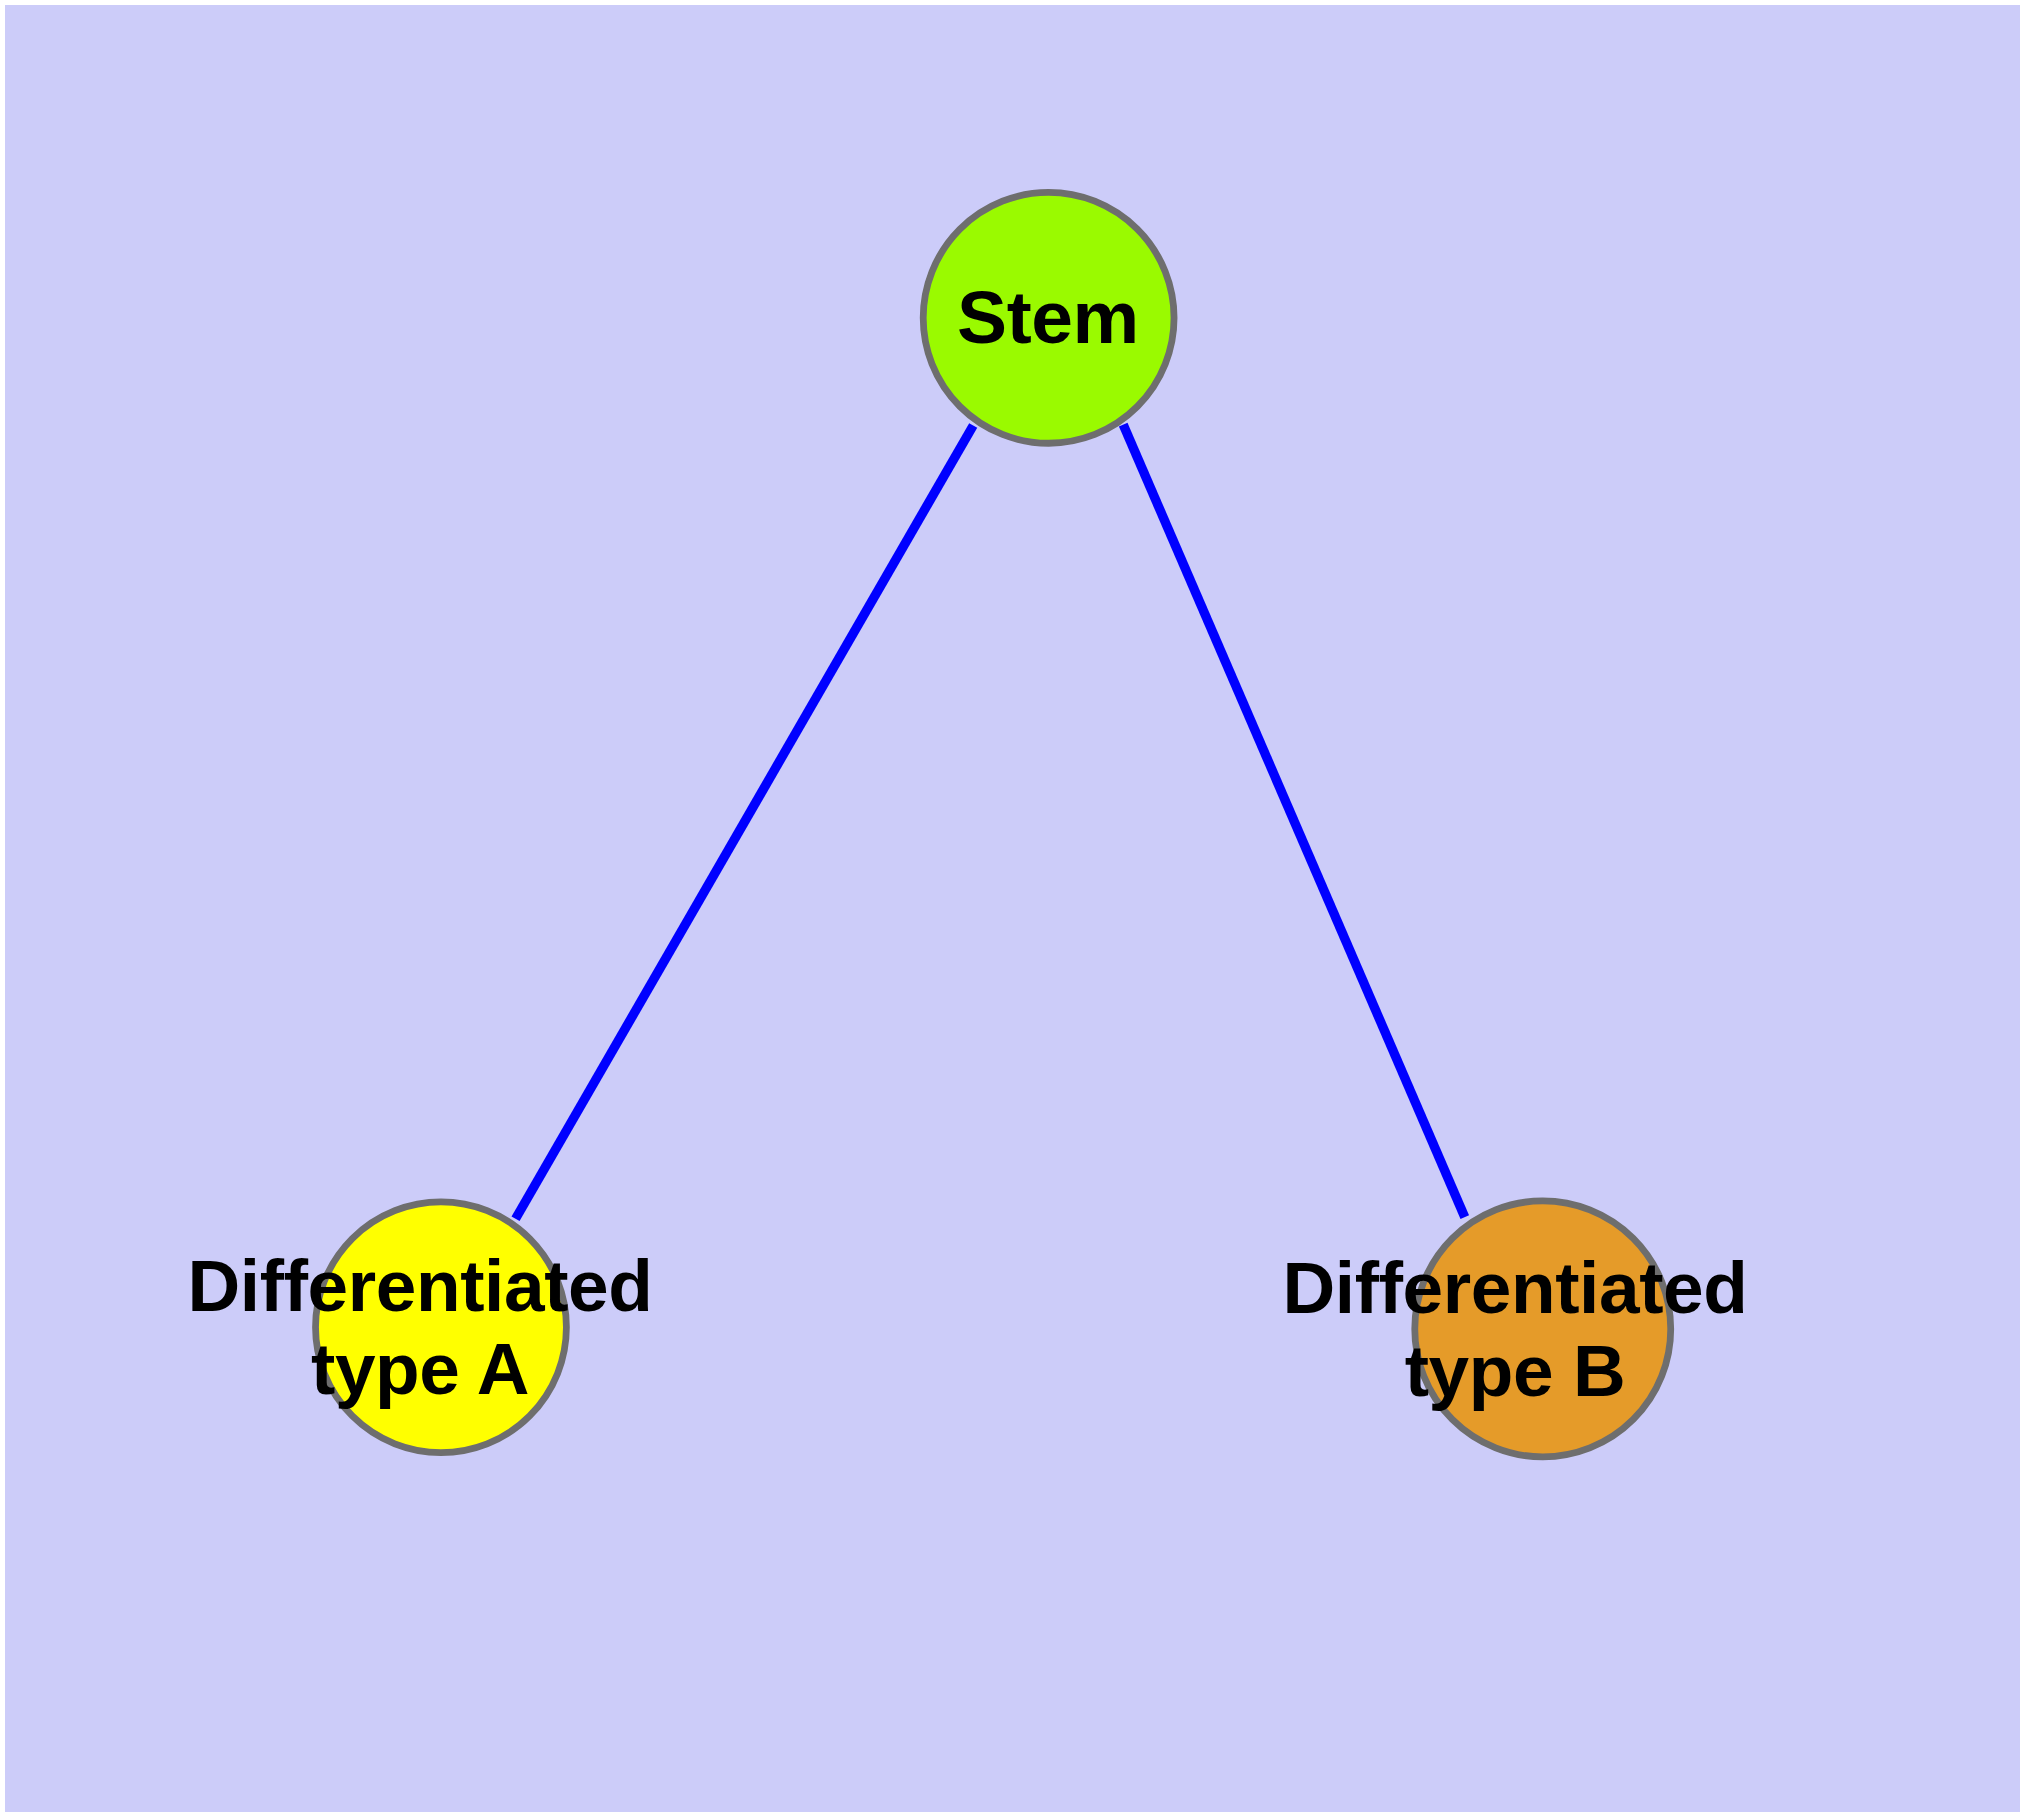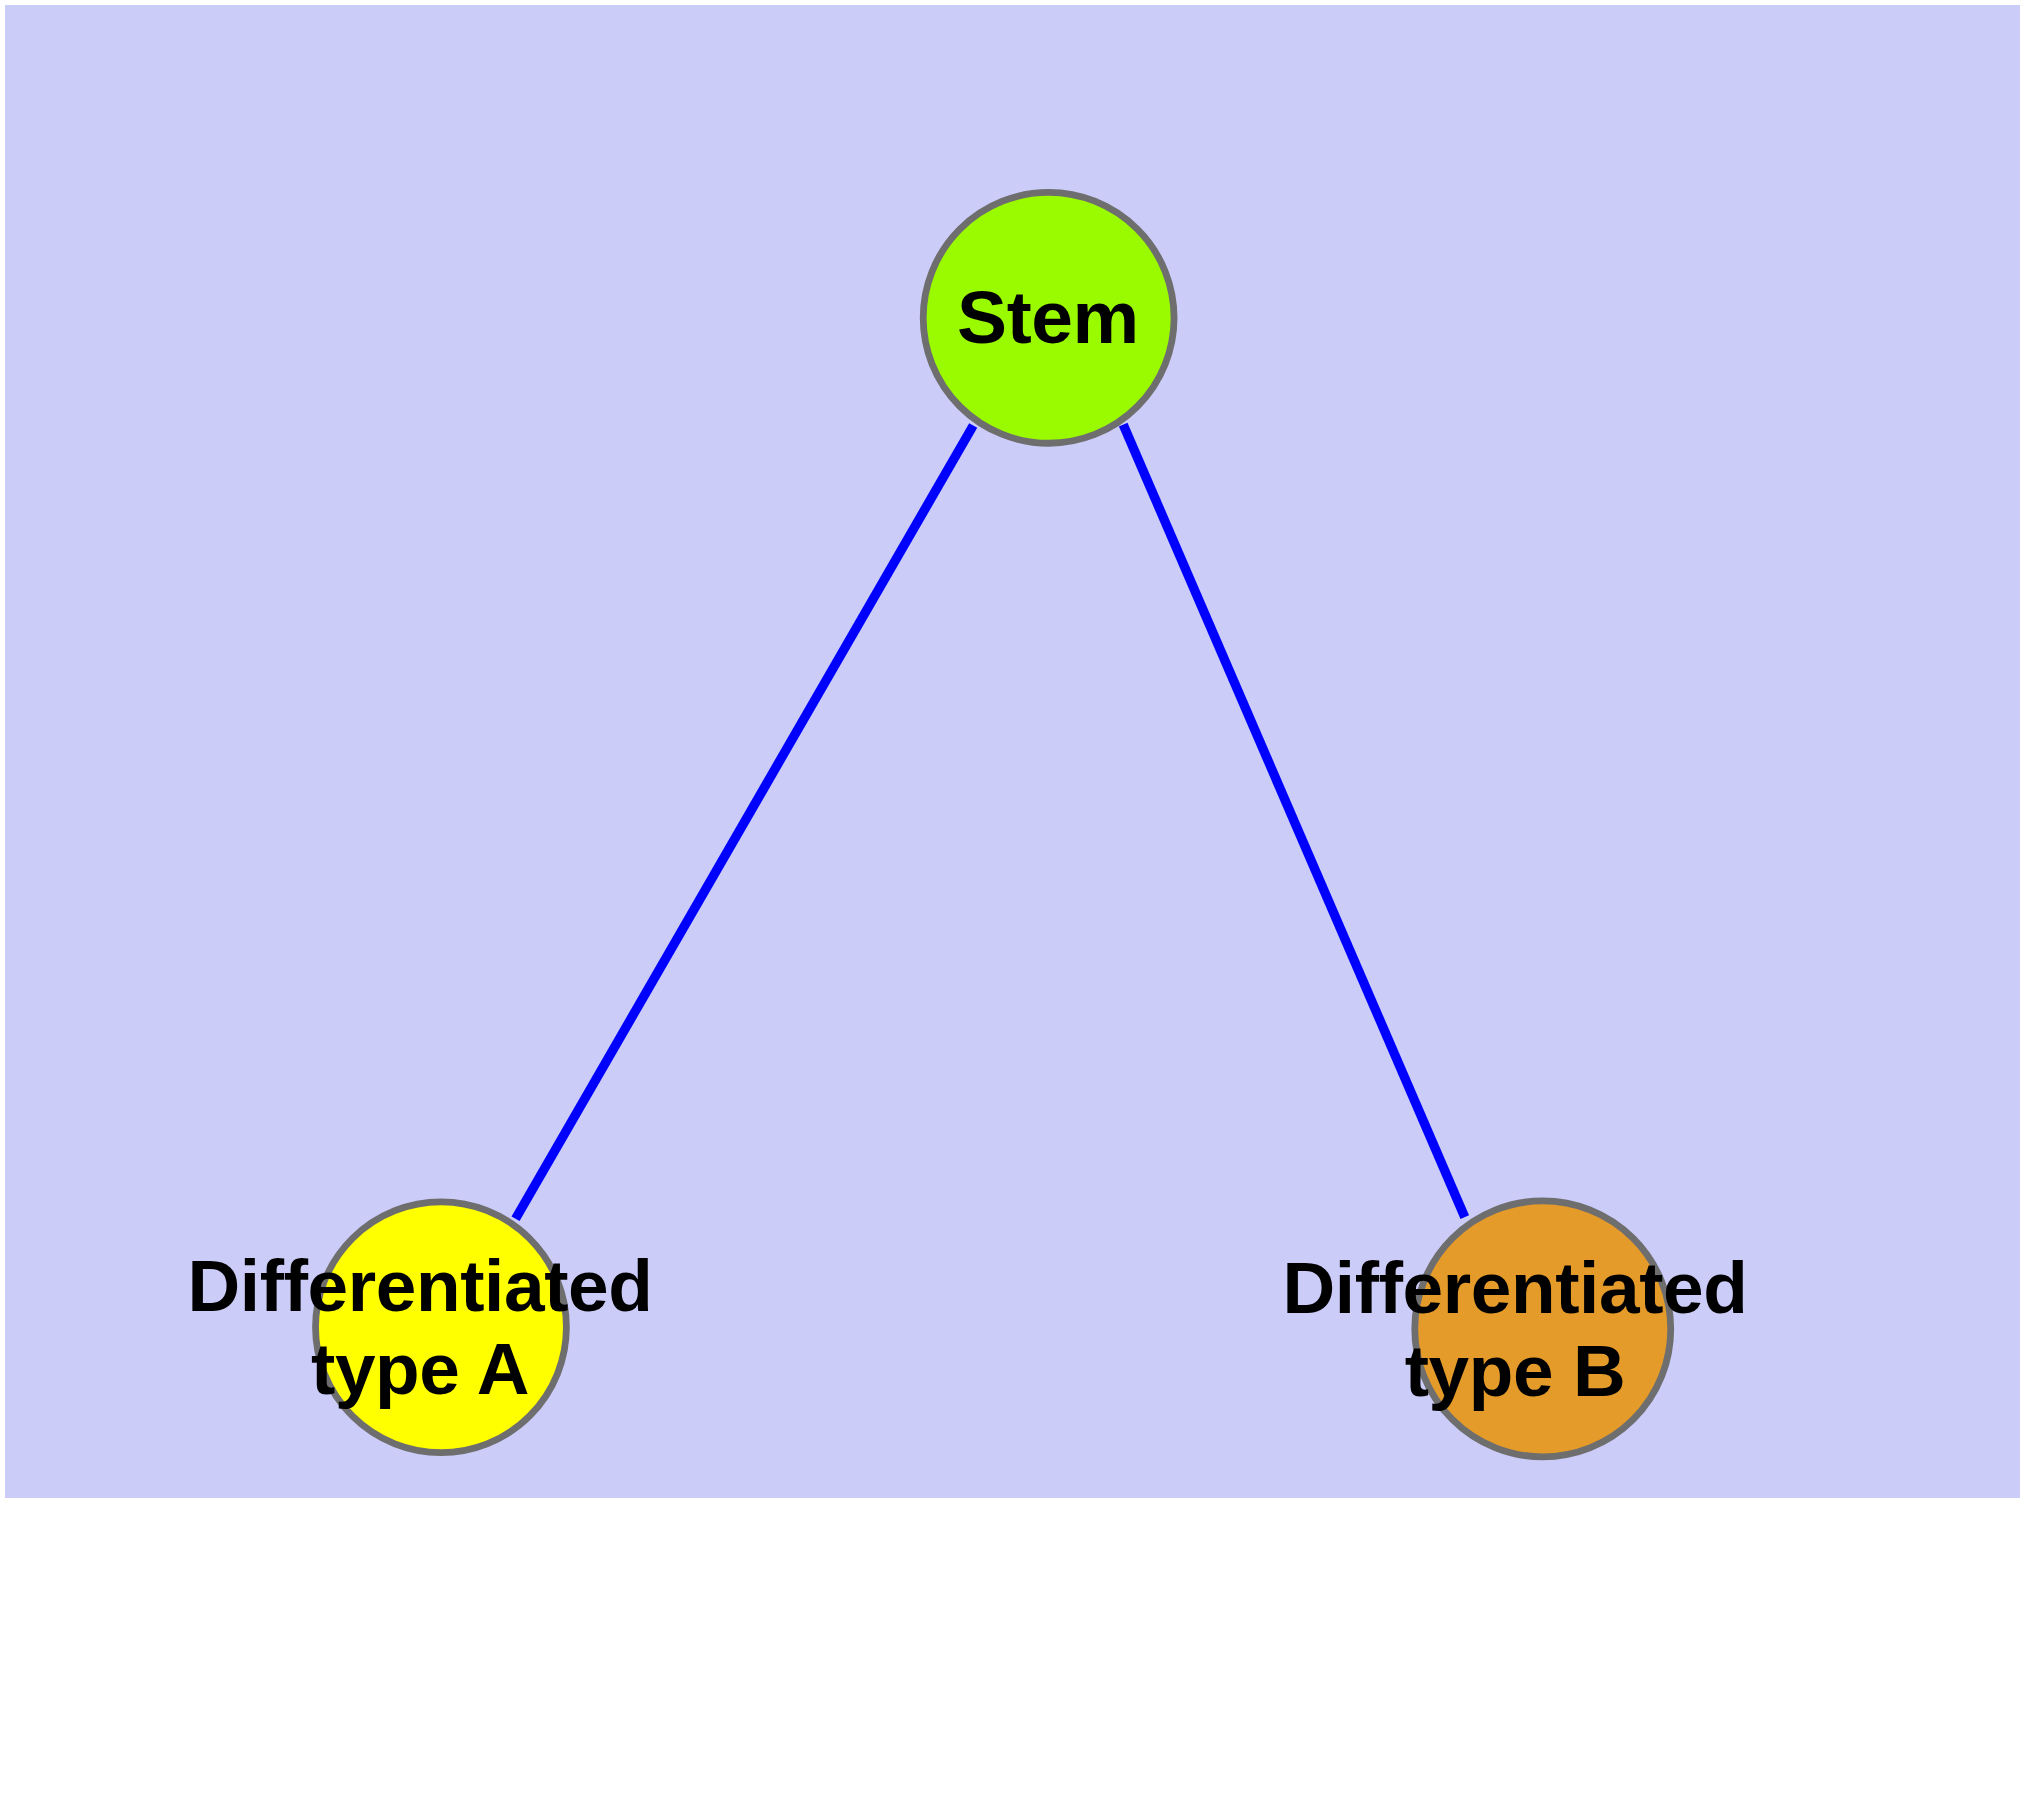--- a/index.html
+++ b/index.html
@@ -3,21 +3,21 @@
 <meta charset="utf-8">
 <style>
   html, body {
     margin: 0;
     padding: 0;
     background: #ffffff;
   }
   #stage {
     position: relative;
     width: 2021px;
-    height: 1498px;
+    height: 1812px;
     overflow: hidden;
     background: #ffffff;
     font-family: "Liberation Sans", "DejaVu Sans", sans-serif;
   }
   #canvas-bg {
     position: absolute;
     left: 5.1px;
     top: 5.1px;
     width: 2015px;
     height: 1807px;

